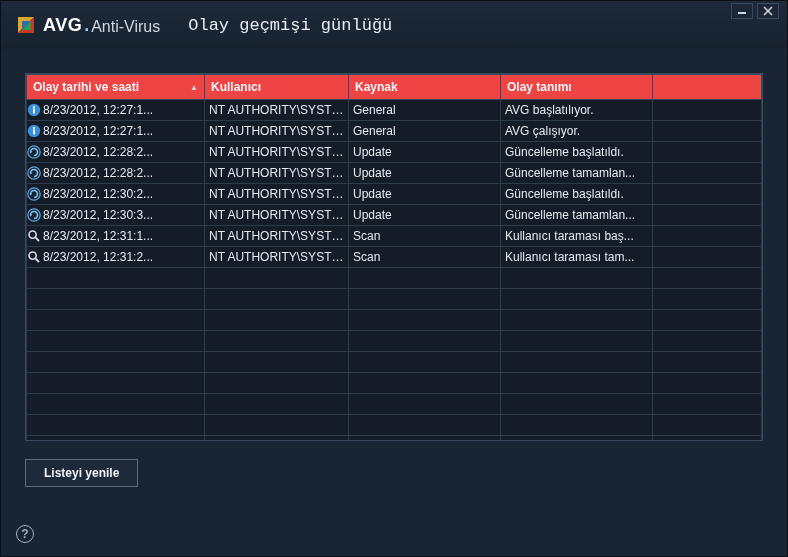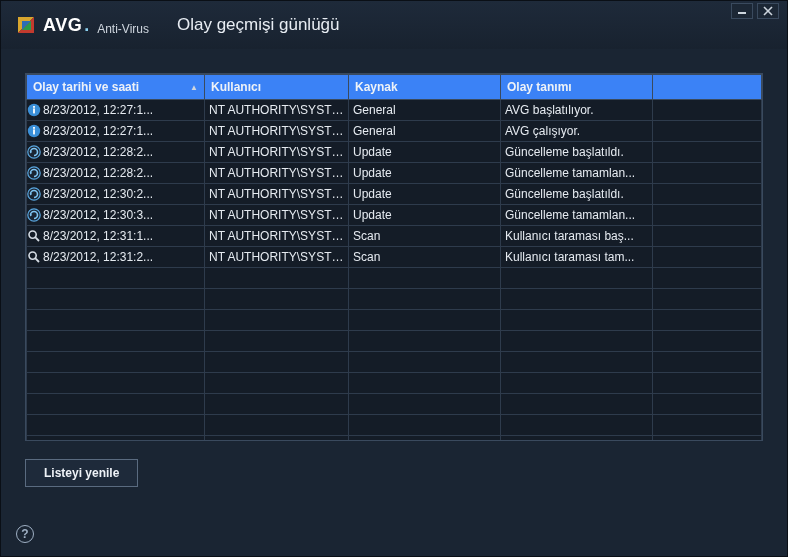--- a/index.html
+++ b/index.html
@@ -26,22 +26,22 @@
   gap: 6px;
   margin-right: 28px;
 }
 .logo-tri {
   width: 22px; height: 22px;
   position: relative;
 }
 .app-name { display:flex; align-items:flex-end; gap:2px;}
 .app-name .avg { font-size: 18px; font-weight: 700; color: #fff; letter-spacing: 0.5px;}
 .app-name .dot { color:#8bd0f0; font-size:18px; font-weight:700;}
-.app-name .sub { font-size: 12px; color: #cfd6de; margin-left:6px; font-weight:400;}
-.window-title { font-size: 17px; color: #e8edf3; font-weight: 400; }
+.app-name .sub { font-size: 16px; color: #cfd6de; font-weight:400;}
+.window-title { font-size: 17px; color: #e8edf3; font-weight: 400; font-family: Liberation Mono, monospace; }
 .spacer { flex: 1; }
 .win-controls { display: flex; gap: 4px; align-items: flex-start; margin-top:-28px;}
 .win-btn {
   width: 22px; height: 16px;
   border: 1px solid #3a4a5e;
   background: #1c2735;
   color: #cdd5de;
   display:flex; align-items:center; justify-content:center;
   cursor: pointer;
   font-size: 11px;
@@ -55,21 +55,21 @@
   background: #141c27;
   height: 368px;
   overflow: hidden;
 }
 table {
   width: 100%;
   border-collapse: collapse;
   table-layout: fixed;
 }
 th {
-  background: #3b82f6;
+  background: #ef4444;
   border: 1px solid #3a4a5e;
   padding: 5px 6px;
   text-align: left;
   font-weight: 700;
   color: #eef2f7;
   height: 24px;
   white-space: nowrap;
   overflow: hidden;
   text-overflow: ellipsis;
   position: relative;

